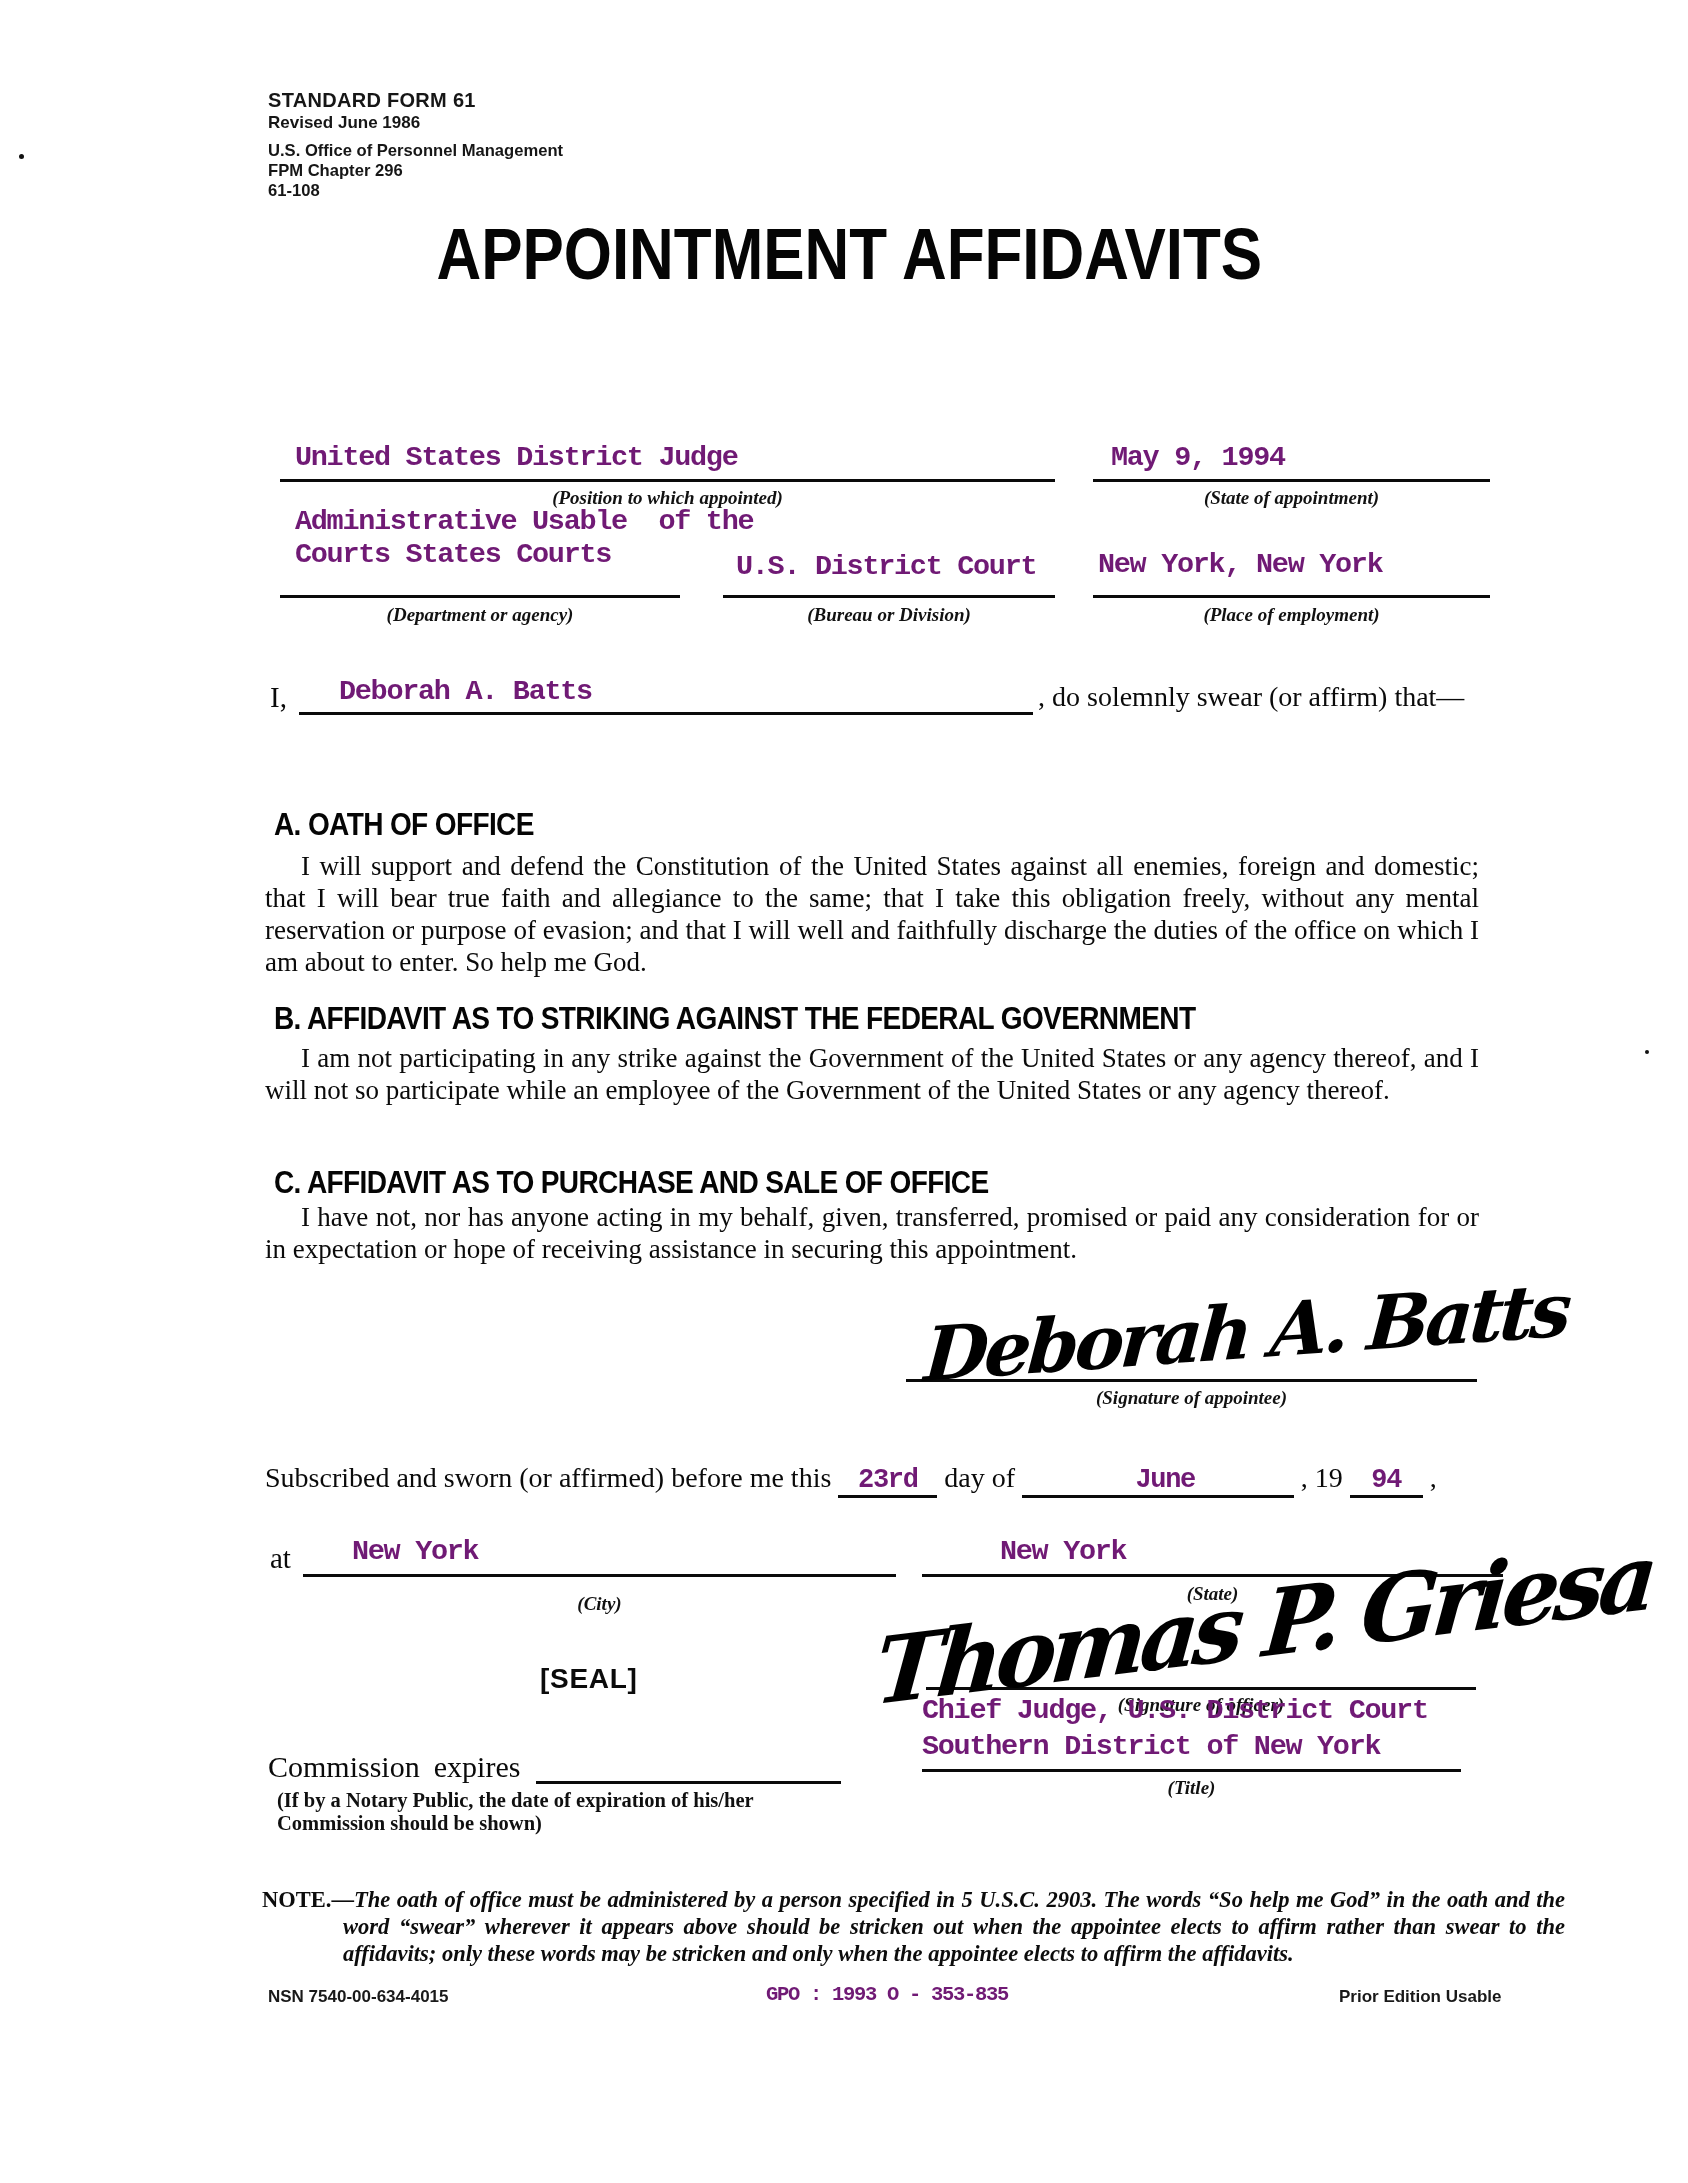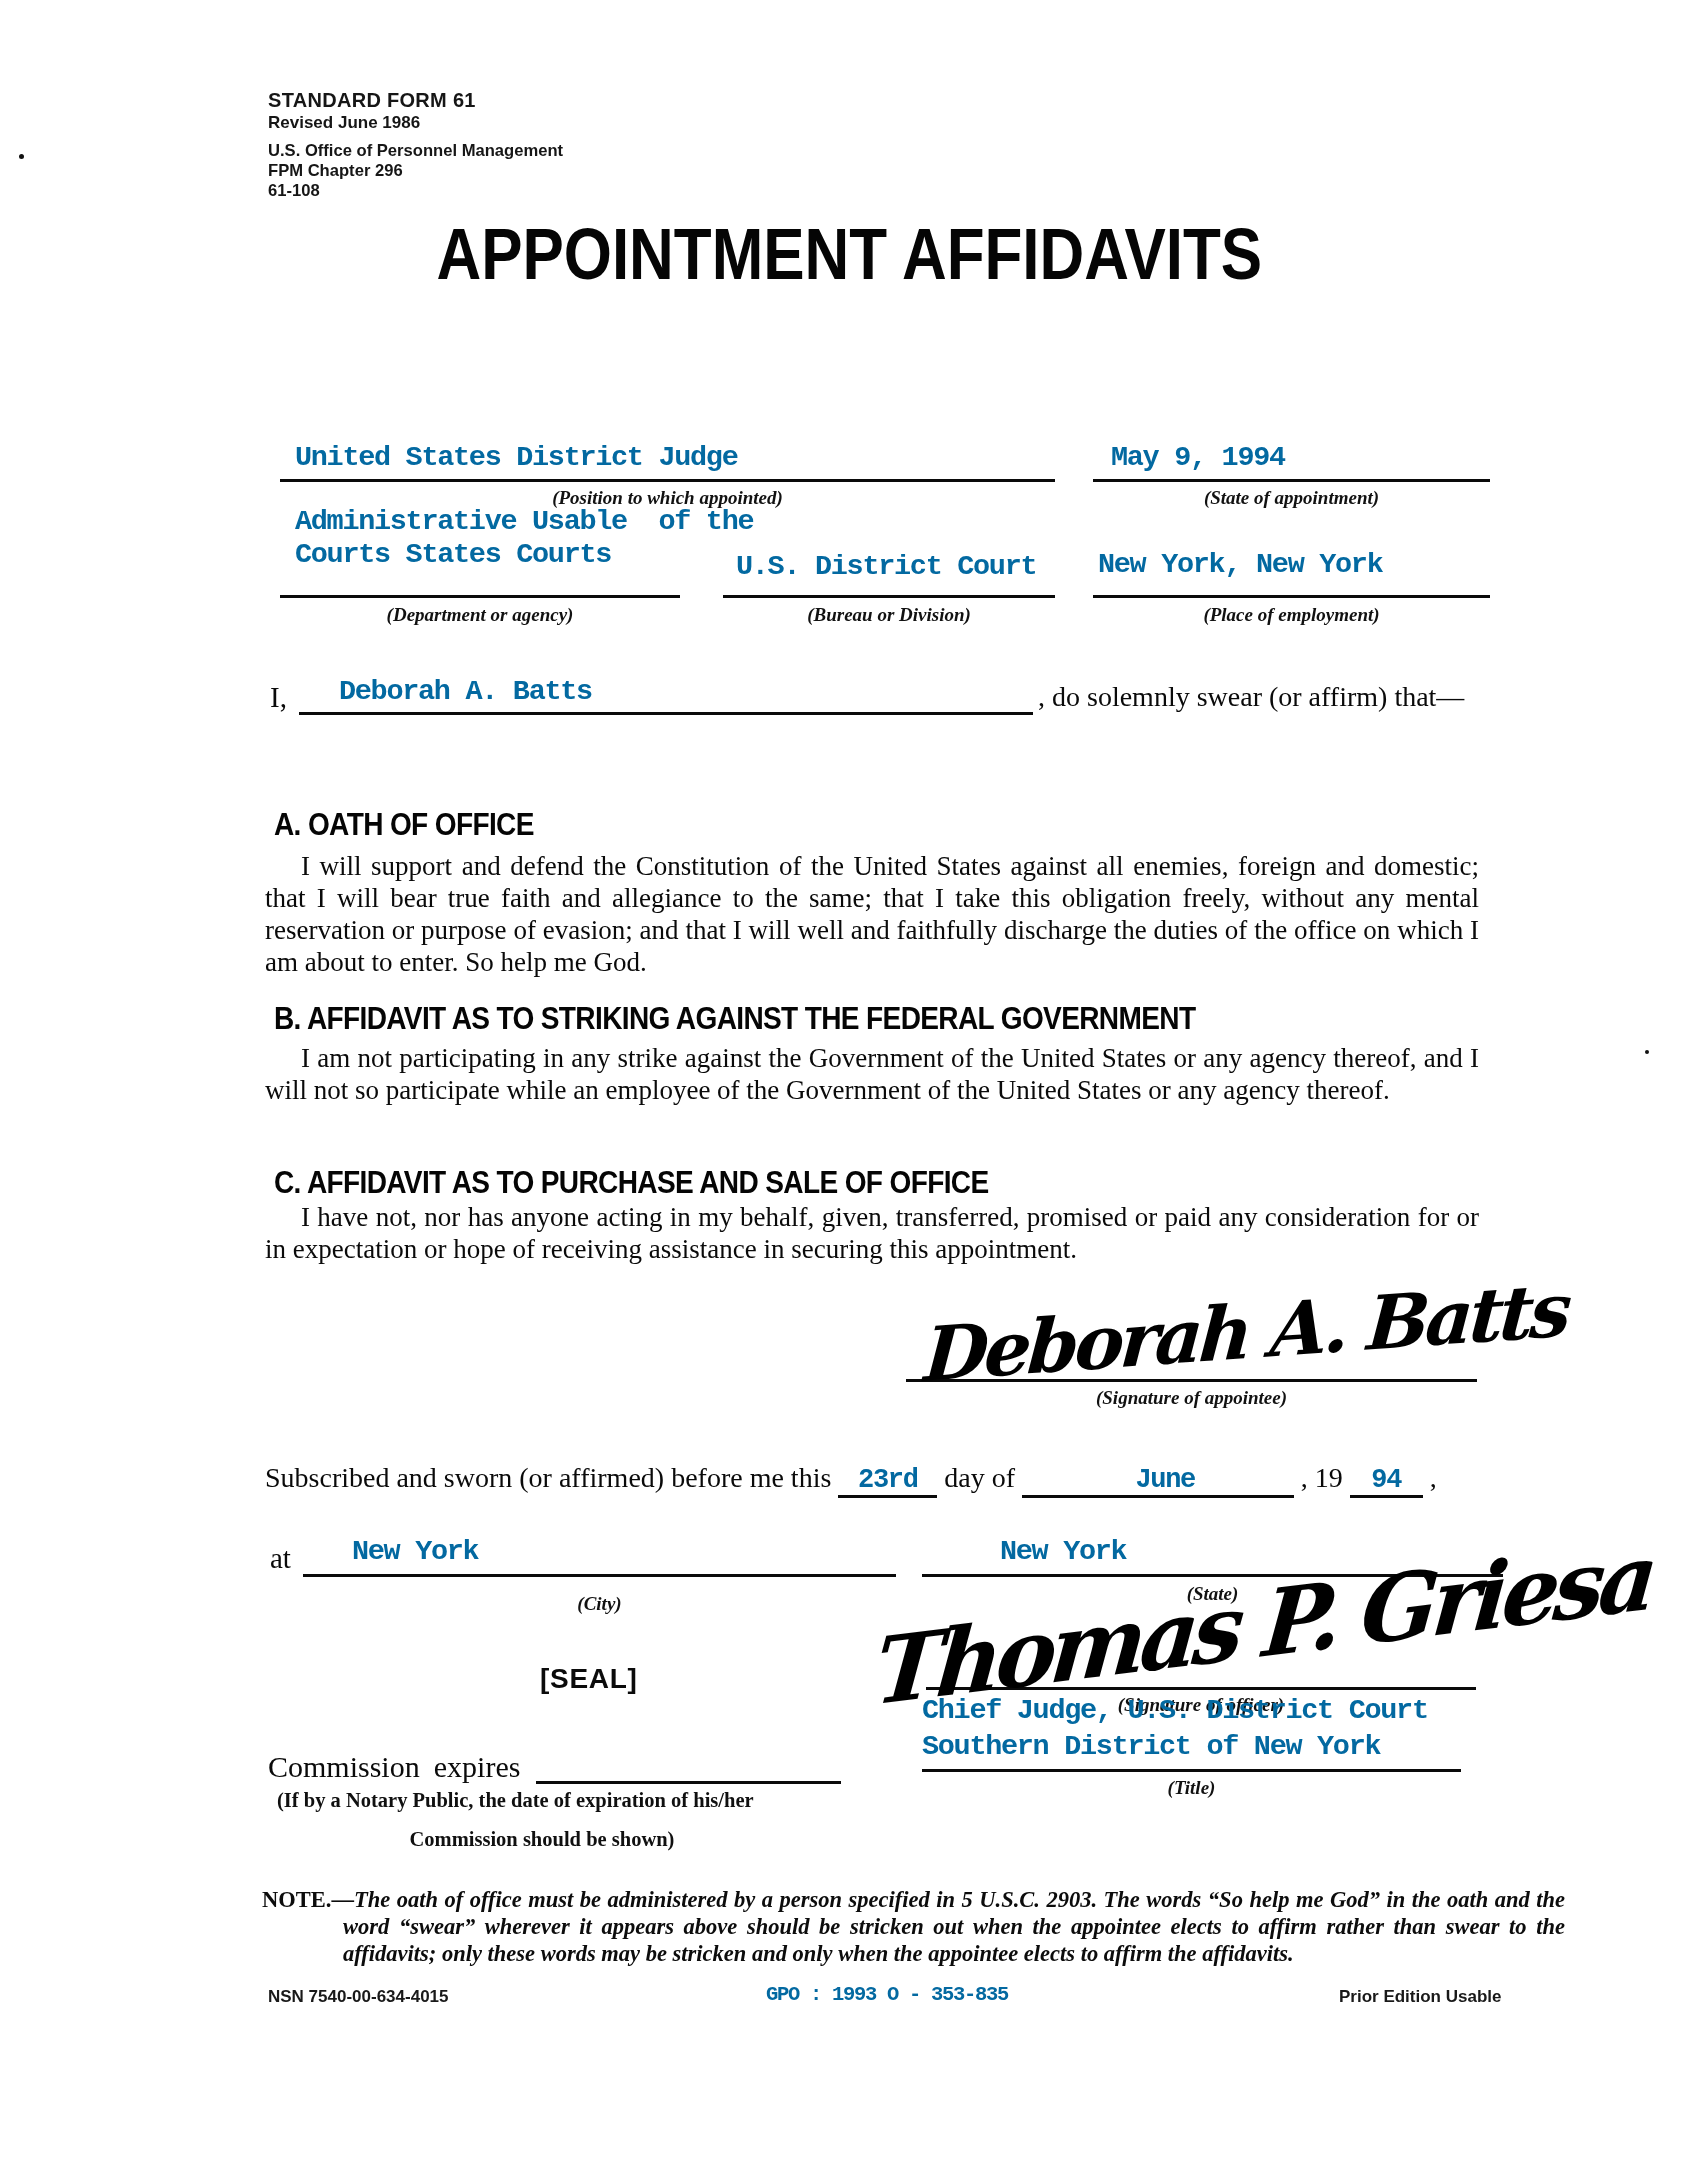--- a/index.html
+++ b/index.html
@@ -22,21 +22,21 @@
   .title{
     left:0;top:213px;width:1689px;text-align:center;
     font-family:"Liberation Sans",sans-serif;font-weight:bold;
     font-size:72px;letter-spacing:0px;
     transform:scaleX(.86);transform-origin:52% 50%;
     color:#050505;
   }
   
   .typed{
     font-family:"Liberation Mono",monospace;font-weight:bold;
-    font-size:28.5px;letter-spacing:-1.3px;white-space:pre;color:#0369a1;
+    font-size:28.5px;letter-spacing:-1.3px;white-space:pre;color:#701a75;
   }
   .typed.sm{font-size:27px;}
   
   .rule{border-bottom:3.3px solid #0a0a0a;height:0;}
   
   .flabel{
     font-family:"Liberation Serif",serif;font-style:italic;font-weight:bold;
     font-size:19px;text-align:center;color:#111;
   }
   
@@ -153,21 +153,21 @@
   <div class="abs flabel" style="left:926px;top:1694px;width:550px;z-index:1;">(Signature of officer)</div>
   <div class="abs typed" style="left:922px;top:1694px;z-index:2;">Chief Judge, U.S. District Court</div>
   <div class="abs typed" style="left:922px;top:1730px;z-index:2;">Southern District of New York</div>
   <div class="abs rule" style="left:922px;top:1769px;width:539px;"></div>
   <div class="abs flabel" style="left:922px;top:1777px;width:539px;">(Title)</div>
 
   <div class="abs serif" style="left:268px;top:1750px;font-size:30px;word-spacing:6.6px;">Commission expires</div>
   <div class="abs rule" style="left:536px;top:1781px;width:305px;"></div>
   <div class="abs notary" style="left:277px;top:1789px;width:530px;">
     <div>(If by a Notary Public, the date of expiration of his/her</div>
-    <div style="text-align:center;margin-top:16px;">Commission should be shown)</div>
+    <div style="text-align:left;">Commission should be shown)</div>
   </div>
 
   <p class="abs note" style="left:262px;top:1869px;width:1222px;">
     <span style="font-style:normal;font-weight:bold;font-family:'Liberation Serif',serif;">NOTE.—</span><span>The oath of office must be administered by a person specified in 5 U.S.C. 2903. The words “So help me God” in the oath and the word “swear” wherever it appears above should be stricken out when the appointee elects to affirm rather than swear to the affidavits; only these words may be stricken and only when the appointee elects to affirm the affidavits.</span>
   </p>
 
   <div class="abs footer-sm" style="left:268px;top:1987px;">NSN 7540-00-634-4015</div>
   <div class="abs typed" style="left:766px;top:1983px;font-size:20.5px;">GPO : 1993 O - 353-835</div>
   <div class="abs footer-sm" style="left:1339px;top:1987px;">Prior Edition Usable</div>
 

